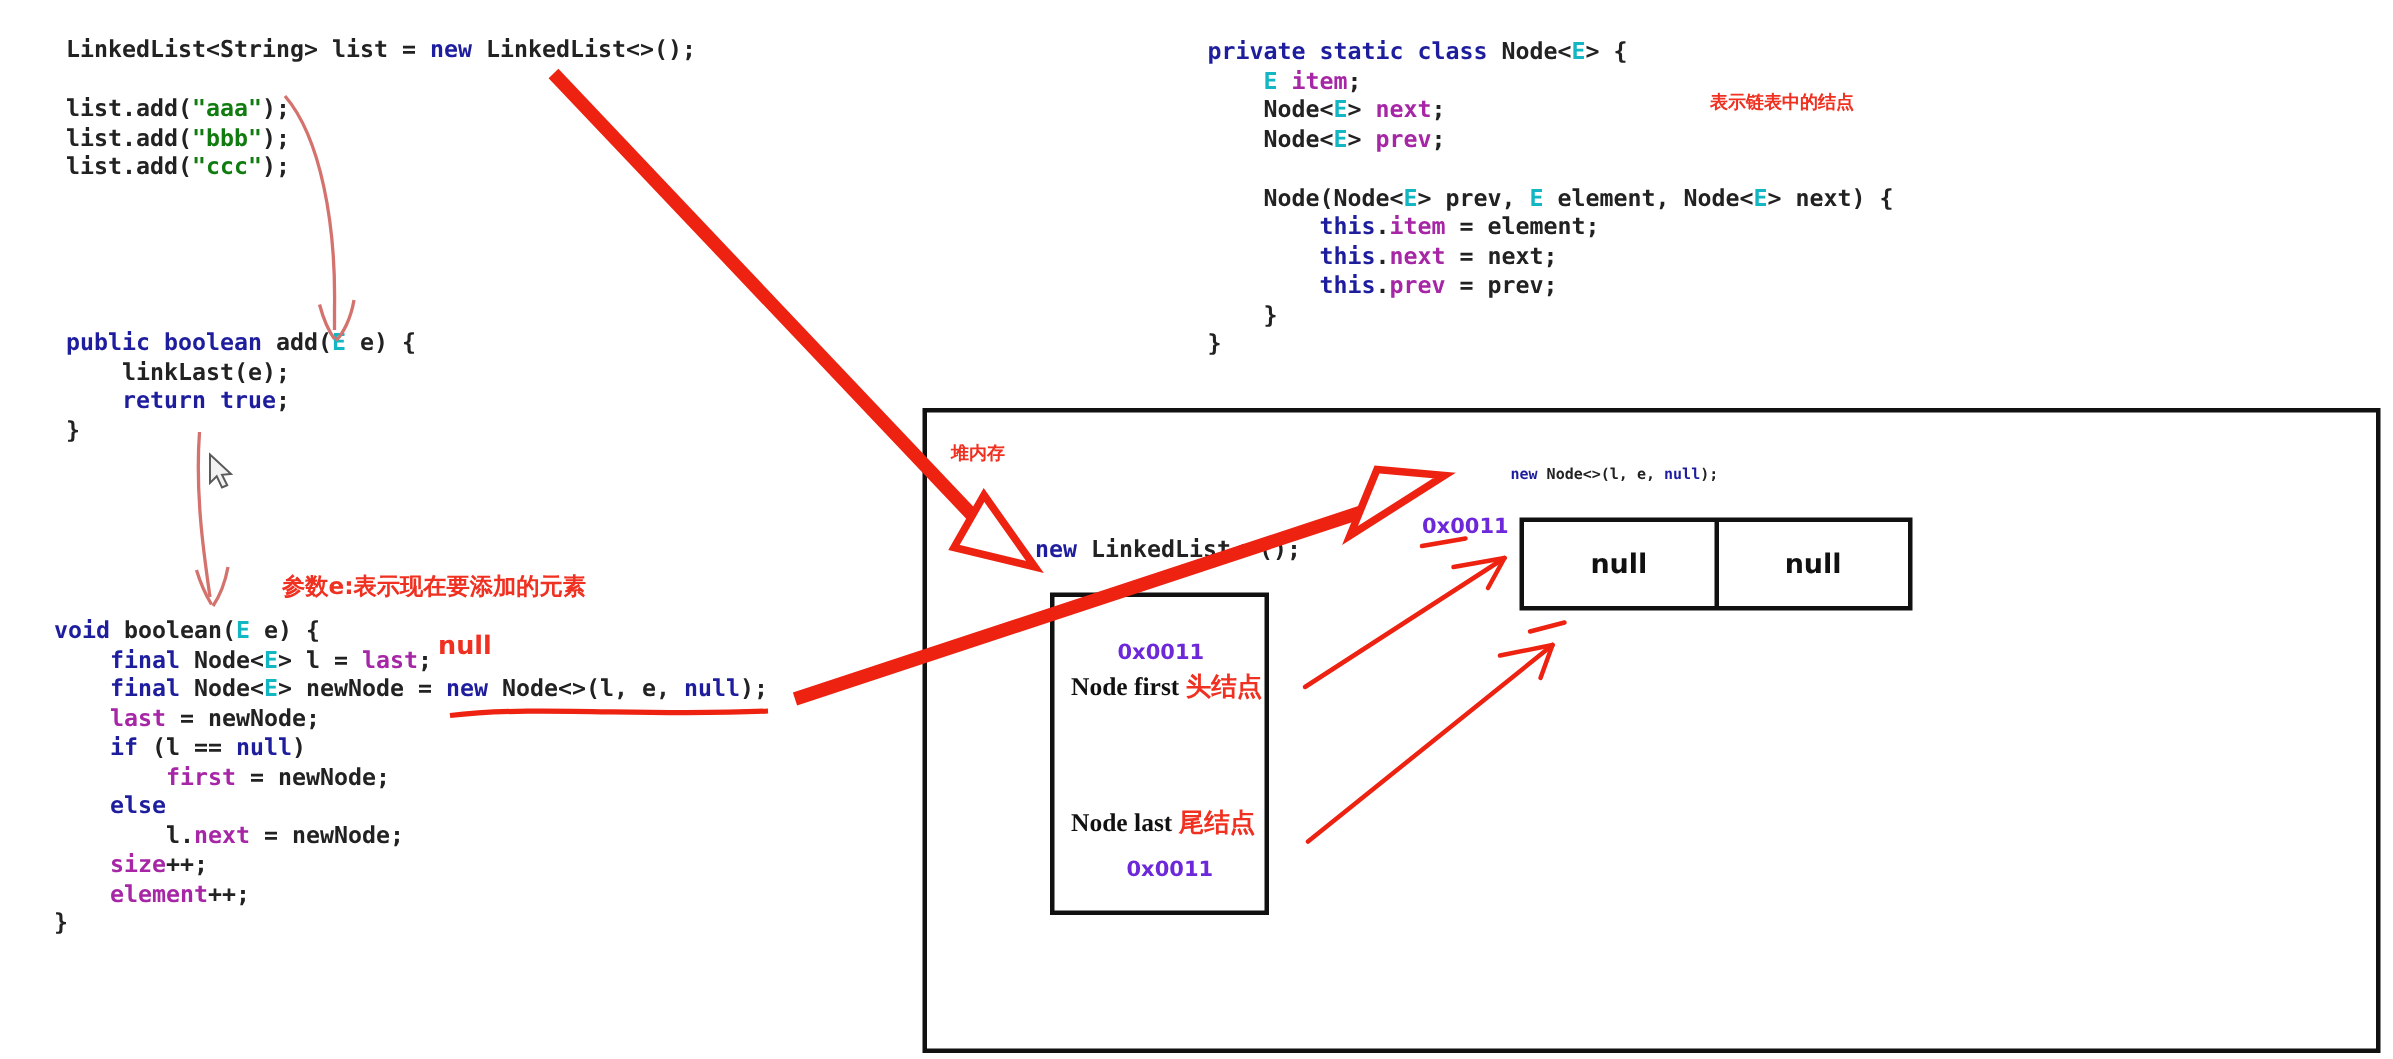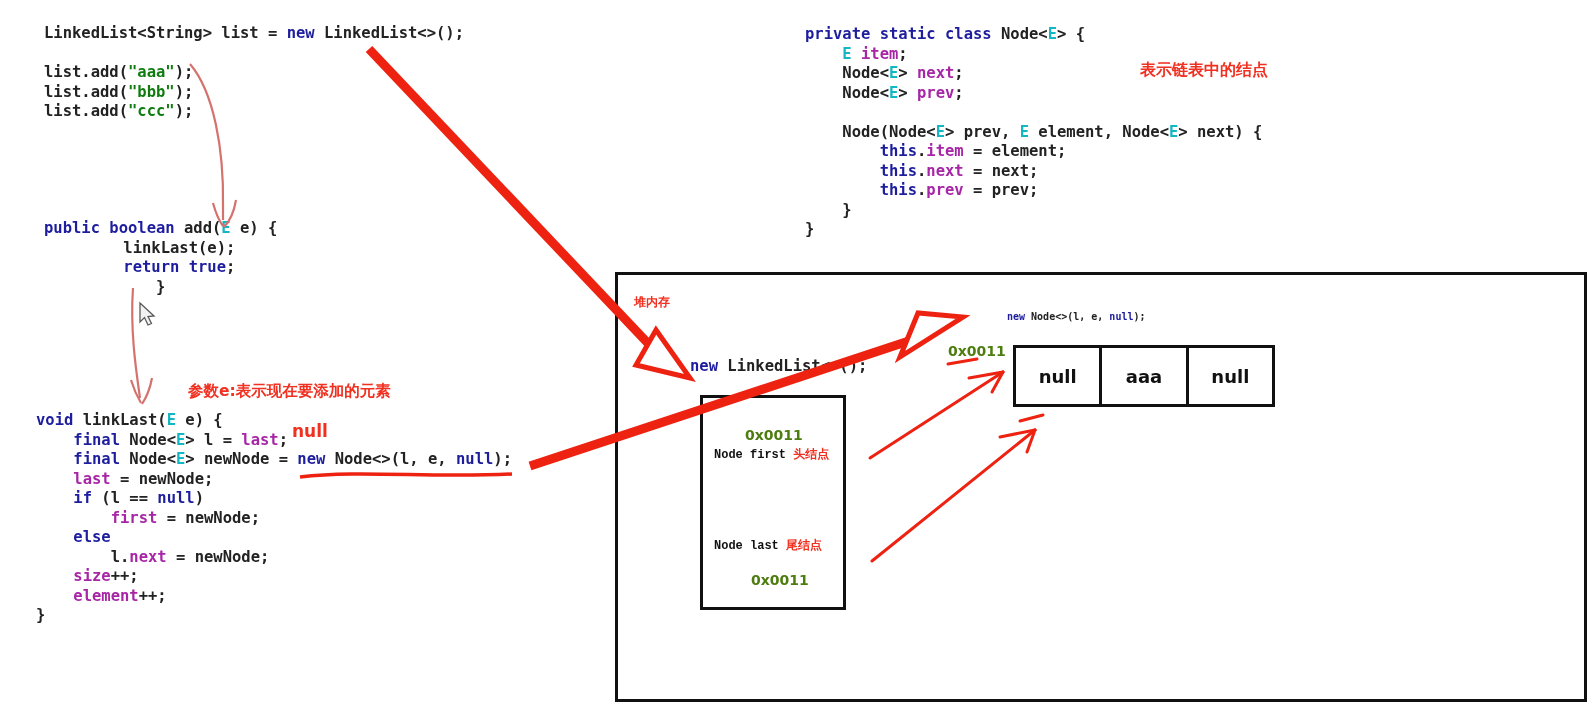--- a/index.html
+++ b/index.html
@@ -11,48 +11,48 @@
   
   .code{position:absolute;white-space:pre;font-family:"DejaVu Sans Mono","Liberation Mono",monospace;
         font-size:15.5px;line-height:19.5px;color:#1b1b1b;font-weight:700;letter-spacing:0px;}
   .kw   {color:#1d1d9e;}
   .typ  {color:#13b7c4;}
   .fld  {color:#a626a6;}
   .str  {color:#107c10;}
   .pl   {color:#222222;font-weight:700;}
 
   #code-main{left:44px;top:24px;}
-  #code-add{left:44px;top:219px;text-align:center;}
+  #code-add{left:44px;top:219px;}
   #code-linklast{left:36px;top:411px;}
   #code-node{left:805px;top:25px;}
 
   
   .ann{position:absolute;color:#f03020;font-weight:700;
        font-family:"DejaVu Sans","Liberation Sans",sans-serif;white-space:nowrap;}
   #ann-param{left:188px;top:381px;font-size:15.5px;}
-  #ann-node-cn{left:1140px;top:60px;font-size:16px;}
+  #ann-node-cn{left:1140px;top:60px;font-size:12px;}
   #ann-heap{left:634px;top:294px;font-size:12px;}
   #ann-null-red{left:292px;top:421px;font-size:17px;color:#f03020;}
 
-  .addr{position:absolute;color:#4d7c0f;font-weight:700;font-size:14px;
+  .addr{position:absolute;color:#6d28d9;font-weight:700;font-size:14px;
         font-family:"DejaVu Sans","Liberation Sans",sans-serif;white-space:nowrap;}
   #addr-box-top{left:745px;top:427px;}
   #addr-box-bot{left:751px;top:572px;}
   #addr-node{left:948px;top:343px;}
 
   
   #heap-box{position:absolute;left:615px;top:272px;width:972px;height:430px;
             border:3px solid #111;box-sizing:border-box;background:transparent;}
 
   
   #ll-box{position:absolute;left:700px;top:395px;width:146px;height:215px;
           border:3px solid #111;box-sizing:border-box;background:transparent;}
 
-  .objlabel{position:absolute;font-family:Liberation Mono, monospace;
-            font-weight:700;font-size:12px;white-space:nowrap;color:#111;}
+  .objlabel{position:absolute;font-family:Liberation Serif, serif;
+            font-weight:700;font-size:17px;white-space:nowrap;color:#111;}
   #lbl-first{left:714px;top:446px;}
   #lbl-last{left:714px;top:537px;}
   .cn-red{color:#f03020;}
 
   
   #txt-newll{position:absolute;left:690px;top:357px;font-size:15.5px;
              font-family:"DejaVu Sans Mono","Liberation Mono",monospace;font-weight:700;white-space:nowrap;}
   #txt-newnode{position:absolute;left:1007px;top:311px;font-size:10px;
              font-family:"DejaVu Sans Mono","Liberation Mono",monospace;font-weight:700;white-space:nowrap;}
 
@@ -73,21 +73,21 @@
 
   <div class="code" id="code-main"><span class="pl">LinkedList</span><span class="pl">&lt;String&gt; </span><span class="pl">list </span><span class="pl">= </span><span class="kw">new</span><span class="pl"> LinkedList&lt;&gt;();</span>
 
 <span class="pl">list.add(</span><span class="str">"aaa"</span><span class="pl">);</span>
 <span class="pl">list.add(</span><span class="str">"bbb"</span><span class="pl">);</span>
 <span class="pl">list.add(</span><span class="str">"ccc"</span><span class="pl">);</span></div>
   <div class="code" id="code-add"><span class="kw">public boolean</span><span class="pl"> add(</span><span class="typ">E</span><span class="pl"> e) {</span>
 <span class="pl">    linkLast(e);</span>
 <span class="pl">    </span><span class="kw">return true</span><span class="pl">;</span>
 <span class="pl">}</span></div>
-  <div class="code" id="code-linklast"><span class="kw">void</span><span class="pl"> linkLast(</span><span class="typ">E</span><span class="pl"> e) {</span>
+  <div class="code" id="code-linklast"><span class="kw">void</span><span class="pl"> boolean(</span><span class="typ">E</span><span class="pl"> e) {</span>
 <span class="pl">    </span><span class="kw">final</span><span class="pl"> Node&lt;</span><span class="typ">E</span><span class="pl">&gt; l = </span><span class="fld">last</span><span class="pl">;</span>
 <span class="pl">    </span><span class="kw">final</span><span class="pl"> Node&lt;</span><span class="typ">E</span><span class="pl">&gt; newNode = </span><span class="kw">new</span><span class="pl"> Node&lt;&gt;(l, e, </span><span class="kw">null</span><span class="pl">);</span>
 <span class="pl">    </span><span class="fld">last</span><span class="pl"> = newNode;</span>
 <span class="pl">    </span><span class="kw">if</span><span class="pl"> (l == </span><span class="kw">null</span><span class="pl">)</span>
 <span class="pl">        </span><span class="fld">first</span><span class="pl"> = newNode;</span>
 <span class="pl">    </span><span class="kw">else</span>
 <span class="pl">        l.</span><span class="fld">next</span><span class="pl"> = newNode;</span>
 <span class="pl">    </span><span class="fld">size</span><span class="pl">++;</span>
 <span class="pl">    </span><span class="fld">element</span><span class="pl">++;</span>
 <span class="pl">}</span></div>
@@ -121,21 +121,20 @@
   </div>
   <div class="objlabel" id="lbl-last">
      <span>Node last</span>
      <span class="cn-red">尾结点</span>
   </div>
   <div class="addr" id="addr-box-bot">0x0011</div>
 
   <div class="addr" id="addr-node">0x0011</div>
   <div id="node-table">
     <div class="cell">null</div>
-    <div class="cell">aaa</div>
     <div class="cell">null</div>
   </div>
 
   <svg id="overlay" viewBox="0 0 1595 706">
 
     <g fill="none" stroke="#ee2211" stroke-width="9" stroke-linecap="butt">
       <line x1="369" y1="49" x2="660" y2="356"></line>
     </g>
     <g>
       <polygon points="656,330 690,378 636,365" fill="#ffffff" stroke="#ee2211" stroke-width="5"></polygon>

